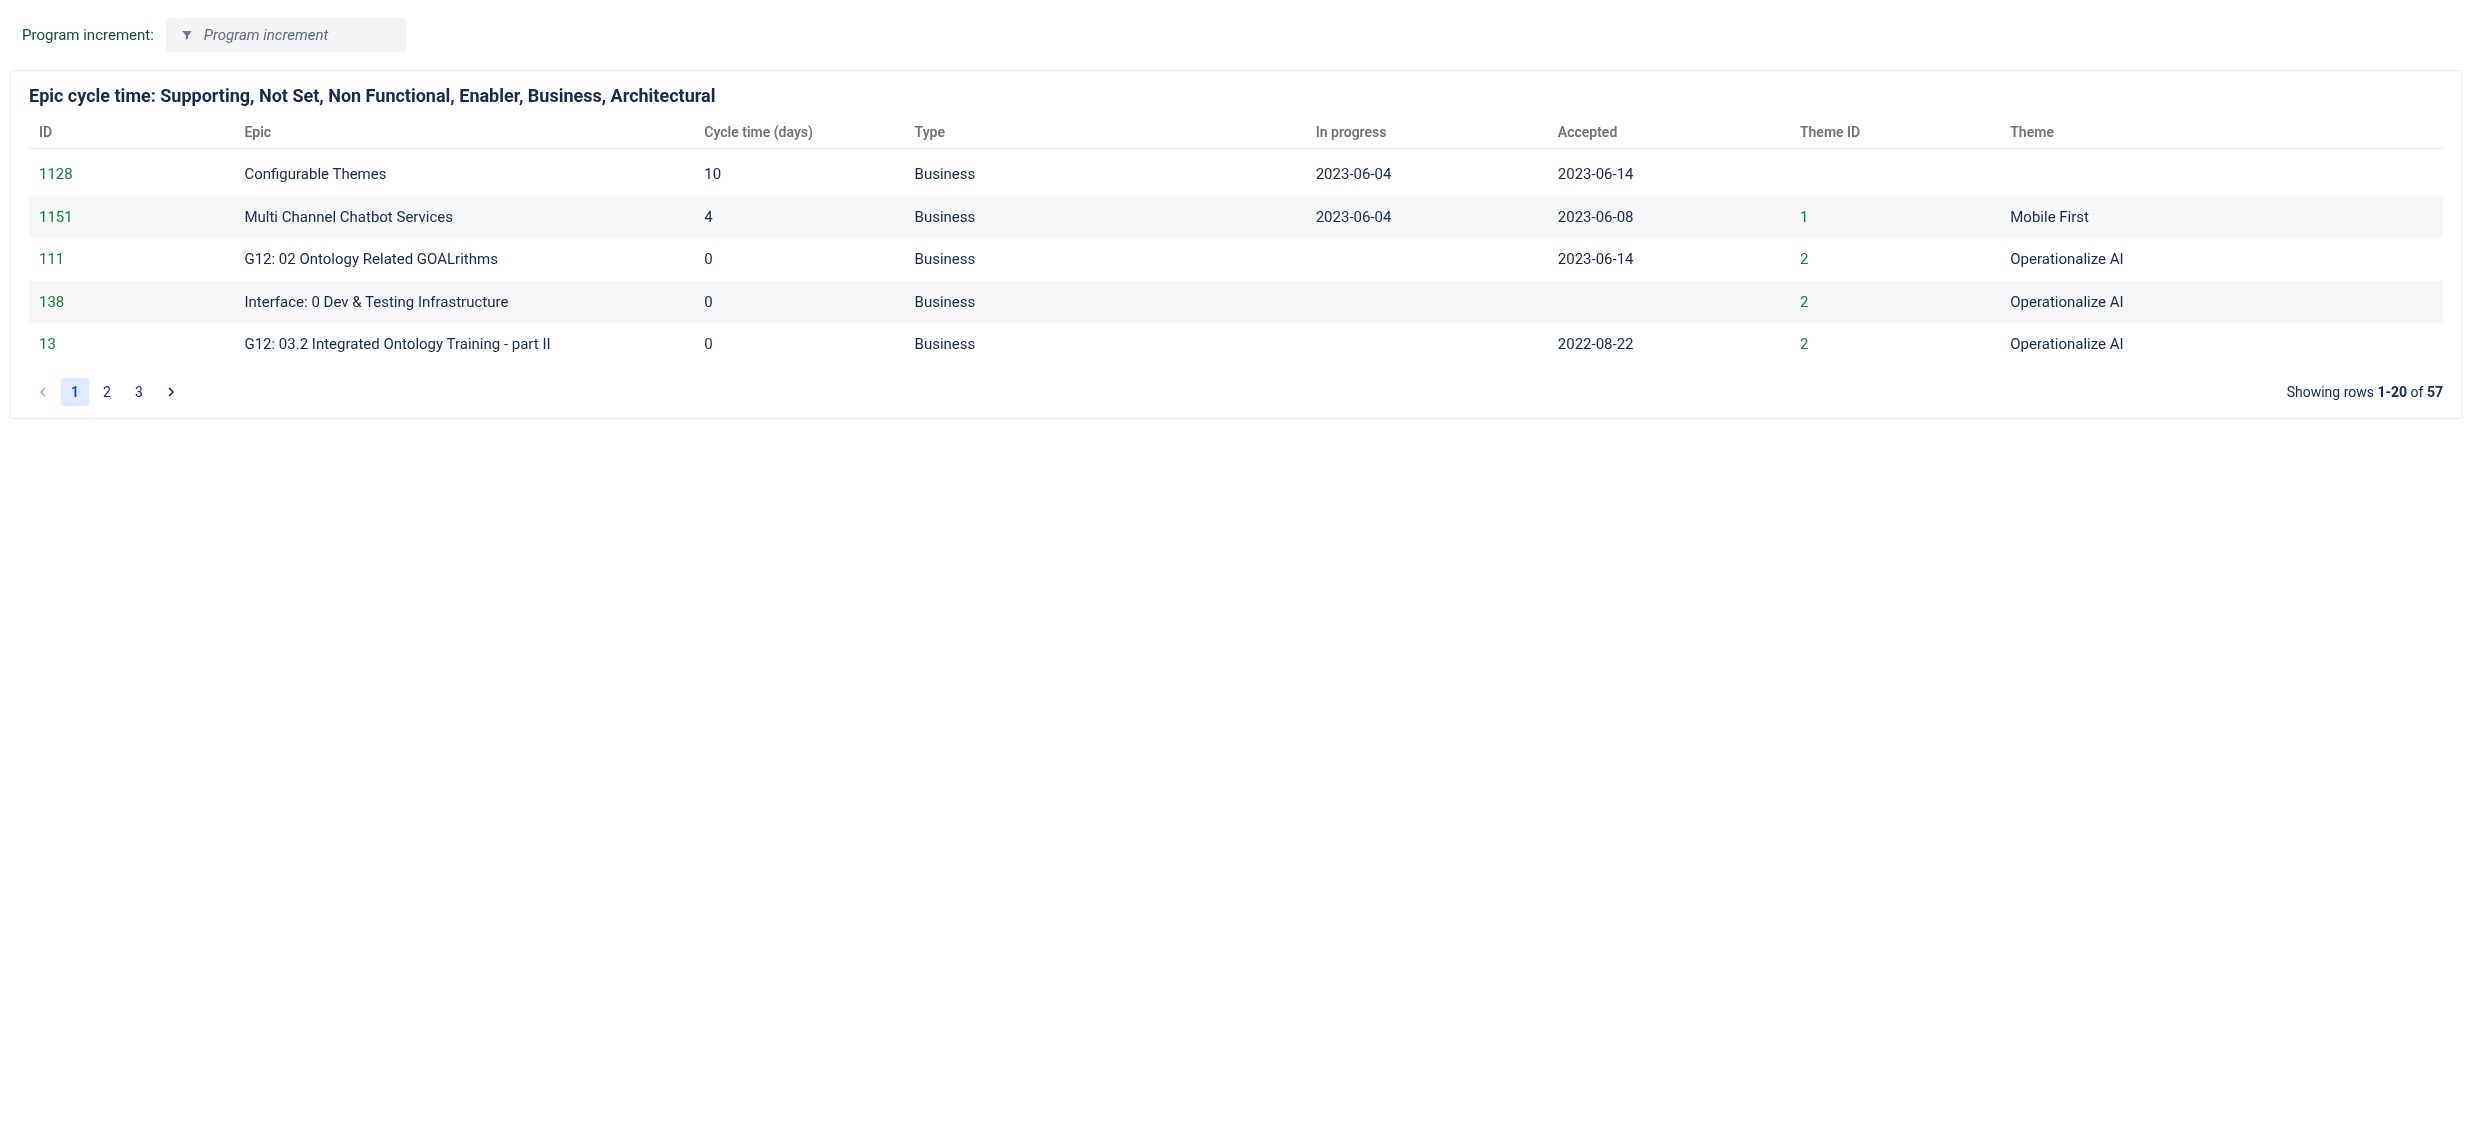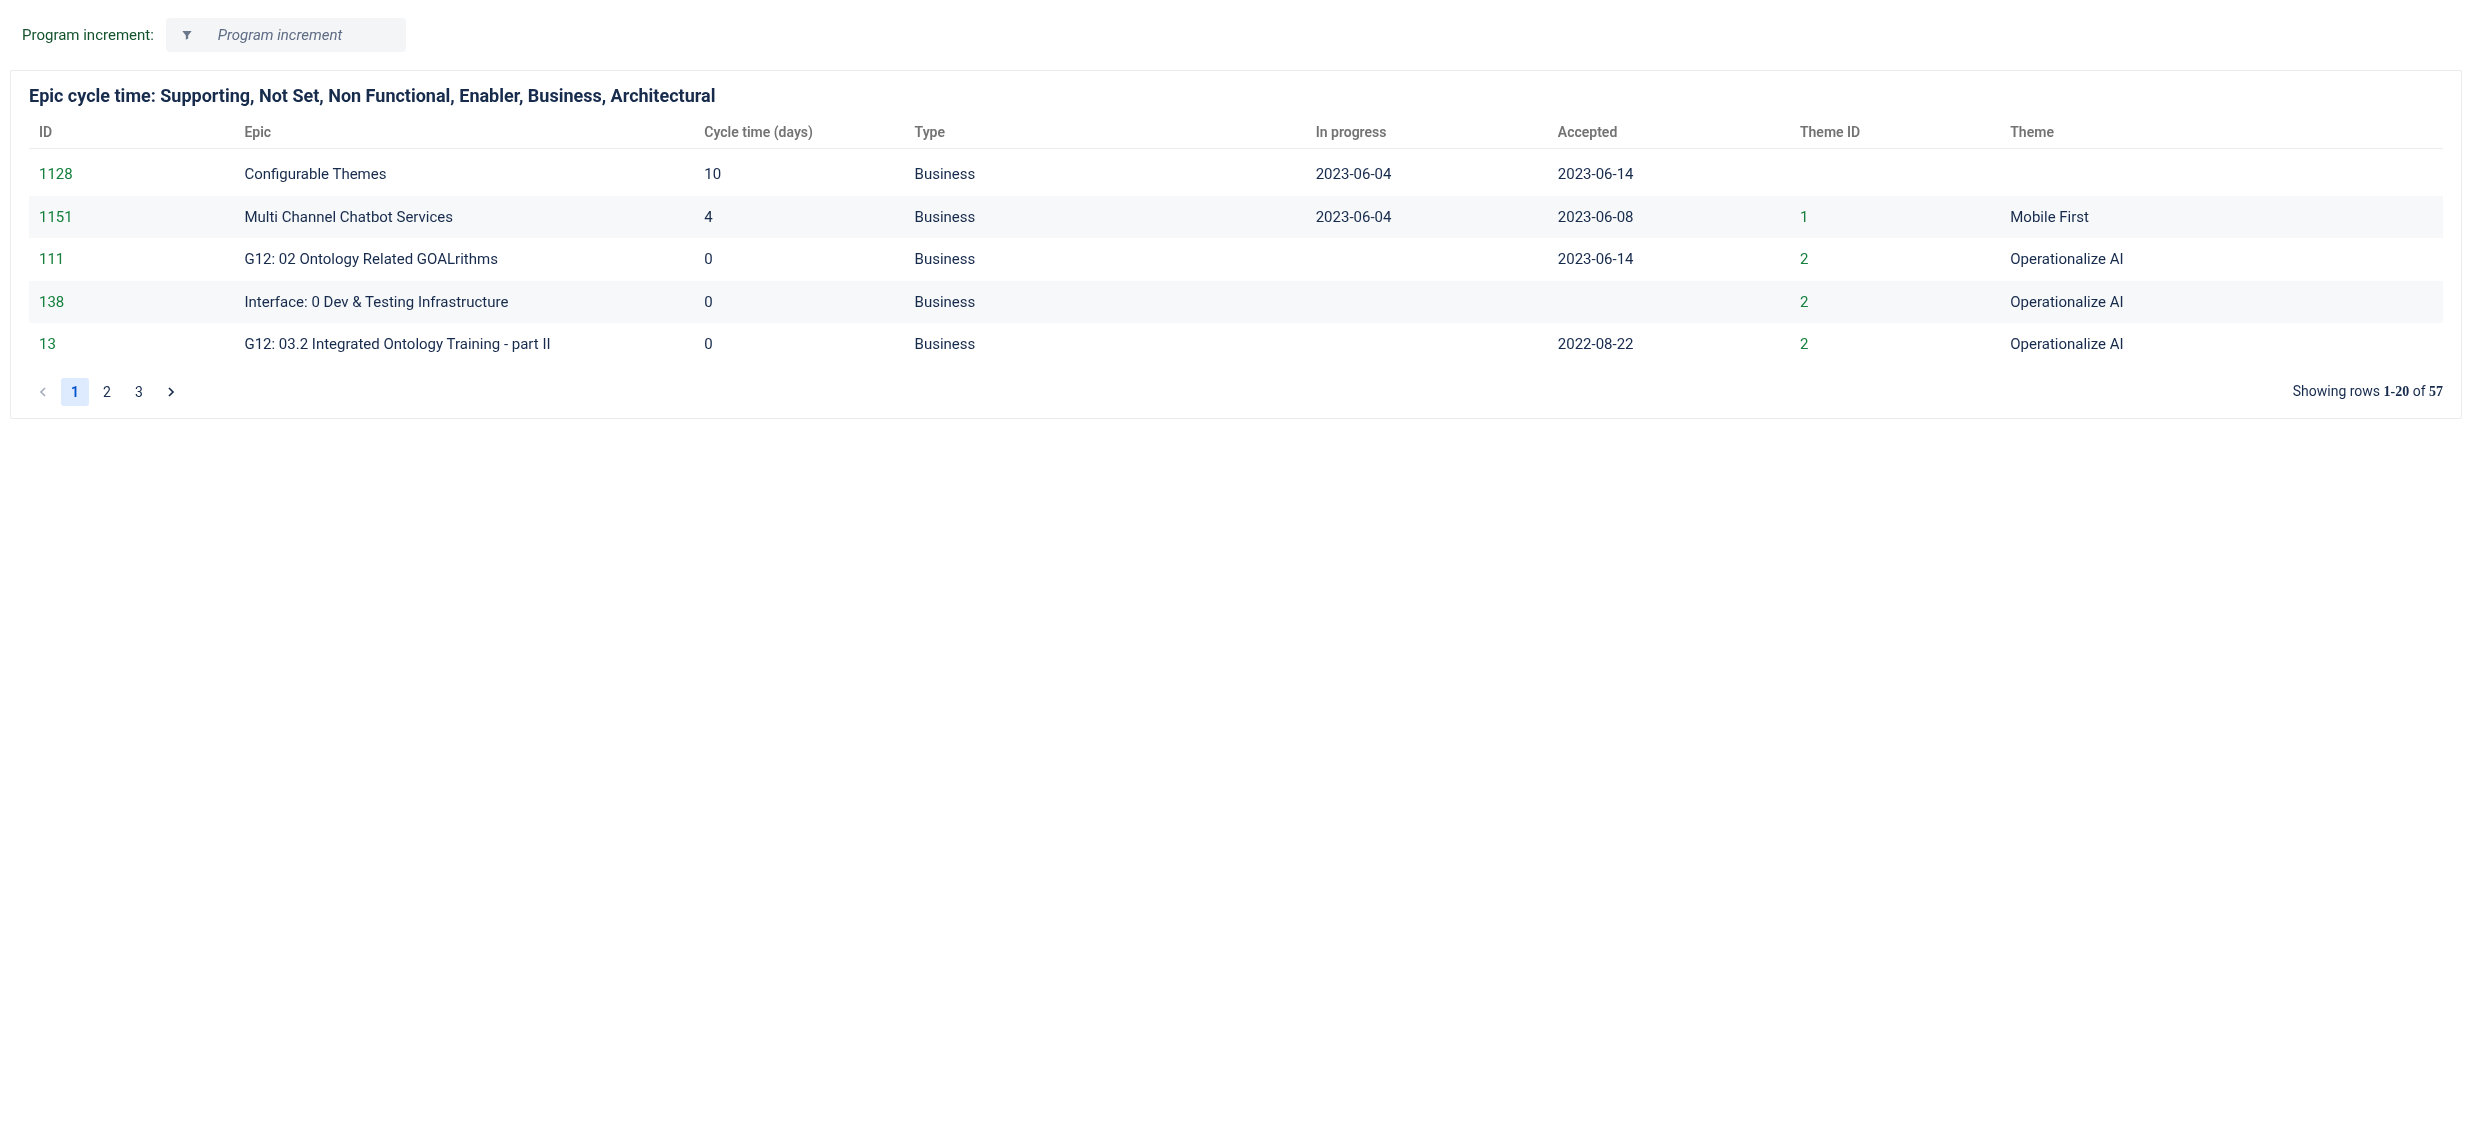--- a/index.html
+++ b/index.html
@@ -16,21 +16,21 @@
       gap: 12px;
       padding: 8px 12px 18px;
     }
     .filter-label {
       font-size: 15px;
       color: #14532d;
     }
     .filter-control {
       display: flex;
       align-items: center;
-      gap: 24px;
+      gap: 10px;
       background: #F4F5F7;
       border-radius: 4px;
       padding: 8px 14px;
       min-width: 240px;
     }
     .filter-icon { width: 14px; height: 14px; fill: #6B778C; }
     .filter-placeholder {
       font-style: italic;
       color: #5E6C84;
       font-size: 15px;
@@ -89,21 +89,21 @@
       display: flex; align-items: center; justify-content: center;
       border-radius: 3px;
       cursor: pointer;
       font-size: 14px;
       color: #172B4D;
     }
     .pager-btn.disabled { color: #A5ADBA; cursor: default; }
     .pager-btn.active { background: #DEEBFF; color: #0052CC; font-weight: 600; }
     .pager-btn svg { width: 16px; height: 16px; }
     .row-count { font-size: 14px; color: #172B4D;}
-    .bold { font-weight: 700; font-family: Liberation Serif, serif; }
+    .bold { font-weight: 700; }
   </style>
 </head>
 <body>
 
 <div class="filter-row">
   <span class="filter-label">Program increment:</span>
   <div class="filter-control">
     <svg class="filter-icon" viewBox="0 0 24 24">
         <path d="M4 5h16l-6 8v5l-4 2v-7L4 5z"></path>
       </svg>

